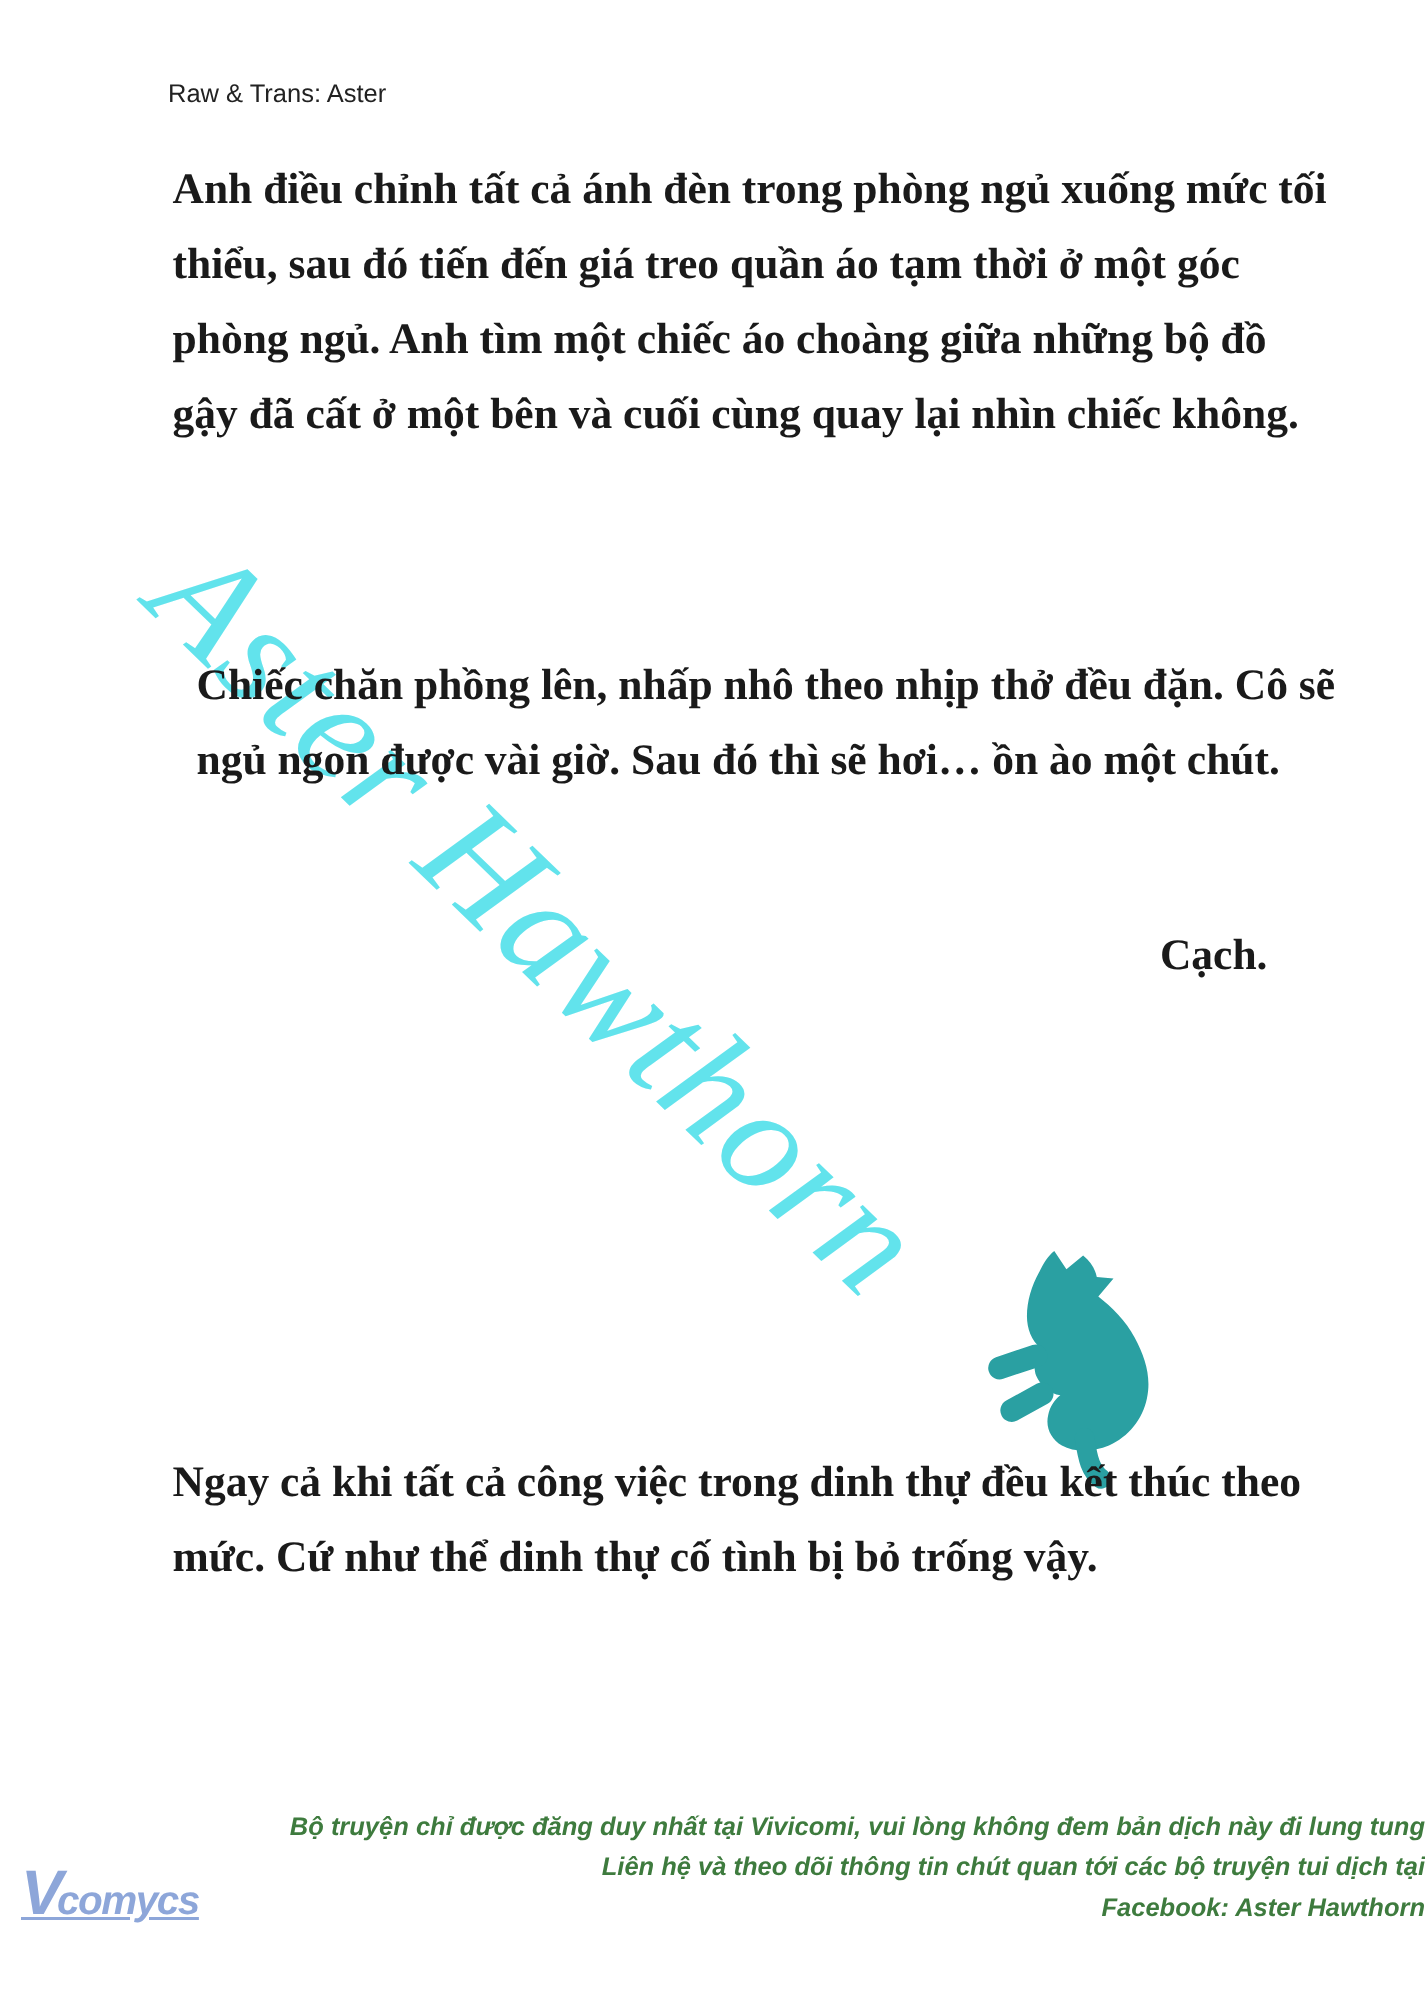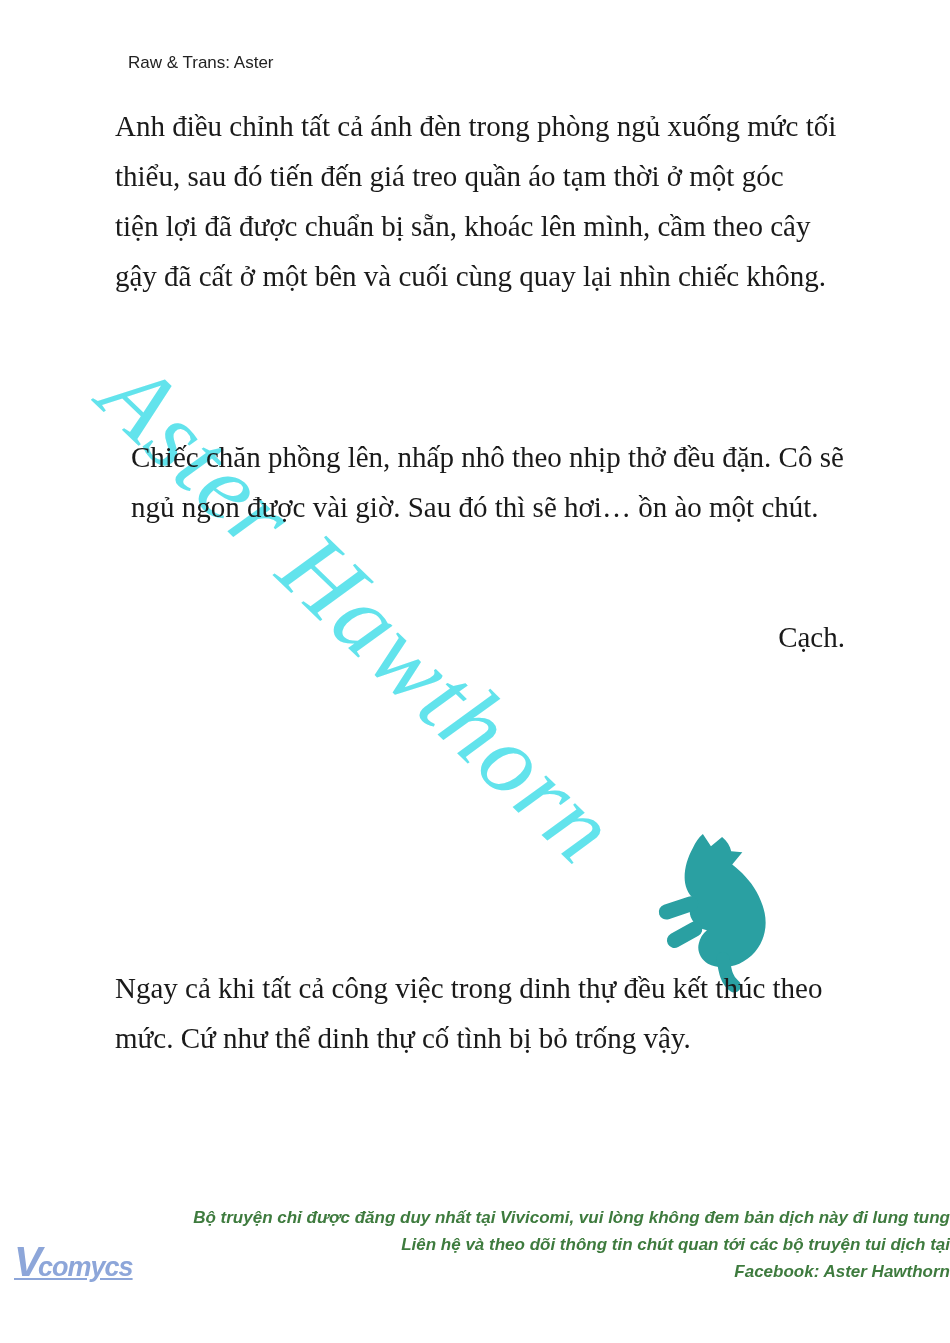--- a/index.html
+++ b/index.html
@@ -13,21 +13,21 @@
   body{
     width:950px;height:1343px;
     background:#ffffff;
     overflow:hidden;
     font-family:"Liberation Serif",serif;
     position:relative;
   }
   .page{position:absolute;inset:0;background:#fff;}
 
   .credit-header{
-    position:absolute;left:128px;top:52px;
+    position:absolute;left:112px;top:52px;
     font:400 17px/22px "Liberation Sans",sans-serif;
     color:#222;
     z-index:2;
   }
 
   .watermark{
     position:absolute;left:158px;top:338px;
     font:italic 400 100px/1.15 "Liberation Serif",serif;
     color:var(--watermark-cyan);
     transform:rotate(44deg);
@@ -44,21 +44,21 @@
   }
   .cat .fill{fill:var(--cat-teal);}
   .cat .stroke{stroke:var(--cat-teal);stroke-linecap:round;fill:none;}
 
   .para{
     position:absolute;left:115px;width:730px;
     font:400 29px/50px "Liberation Serif",serif;
     color:var(--body-text);
     z-index:1;
   }
-  .para .line{white-space:nowrap;}
+  .para .line{white-space:nowrap;font-weight:bold;}
   .p0{top:101px;}
   .p1{top:432px;margin-left:16px;}
   .p2{top:612px;text-align:right;}
   .p3{top:738px;}
   .p4{top:963px;}
 
   .footer{
     position:absolute;left:0;top:1204px;width:950px;
     text-align:right;
     font:italic 700 17px/27px "Liberation Sans",sans-serif;
@@ -109,21 +109,21 @@
       C41 11 44 6 48 3
       Z"></path>
     <path class="stroke" stroke-width="15" d="M36 72 L12 80"></path>
     <path class="stroke" stroke-width="15" d="M40 97 L20 108"></path>
     <path class="stroke" stroke-width="13" d="M68 126 C70 140 72 148 79 153"></path>
   </svg>
 
   <div class="para p0">
       <div class="line">Anh điều chỉnh tất cả ánh đèn trong phòng ngủ xuống mức tối</div>
       <div class="line">thiểu, sau đó tiến đến giá treo quần áo tạm thời ở một góc</div>
-      <div class="line">tiện lợi đã được chuẩn bị sẵn, khoác lên mình, cầm theo cây</div>
+      <div class="line">phòng ngủ. Anh tìm một chiếc áo choàng giữa những bộ đồ</div>
       <div class="line">gậy đã cất ở một bên và cuối cùng quay lại nhìn chiếc không.</div>
     </div>
   <div class="para p1">
       <div class="line">Chiếc chăn phồng lên, nhấp nhô theo nhịp thở đều đặn. Cô sẽ</div>
       <div class="line">ngủ ngon được vài giờ. Sau đó thì sẽ hơi… ồn ào một chút.</div>
     </div>
   <div class="para p2">
       <div class="line">Cạch.</div>
     </div>
   <div class="para p4">

